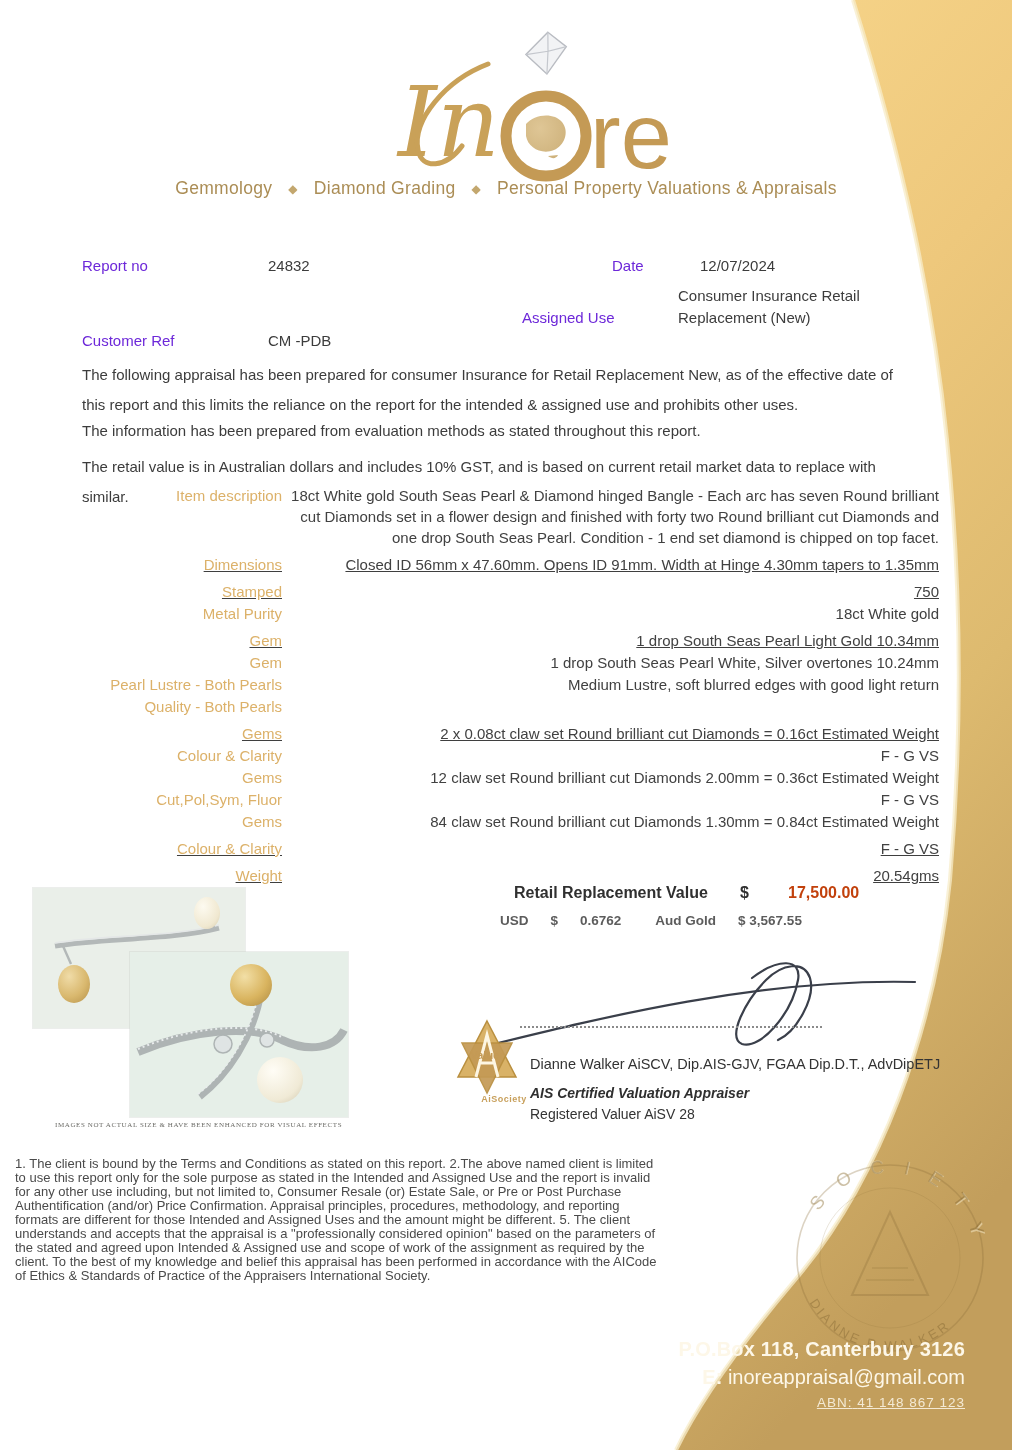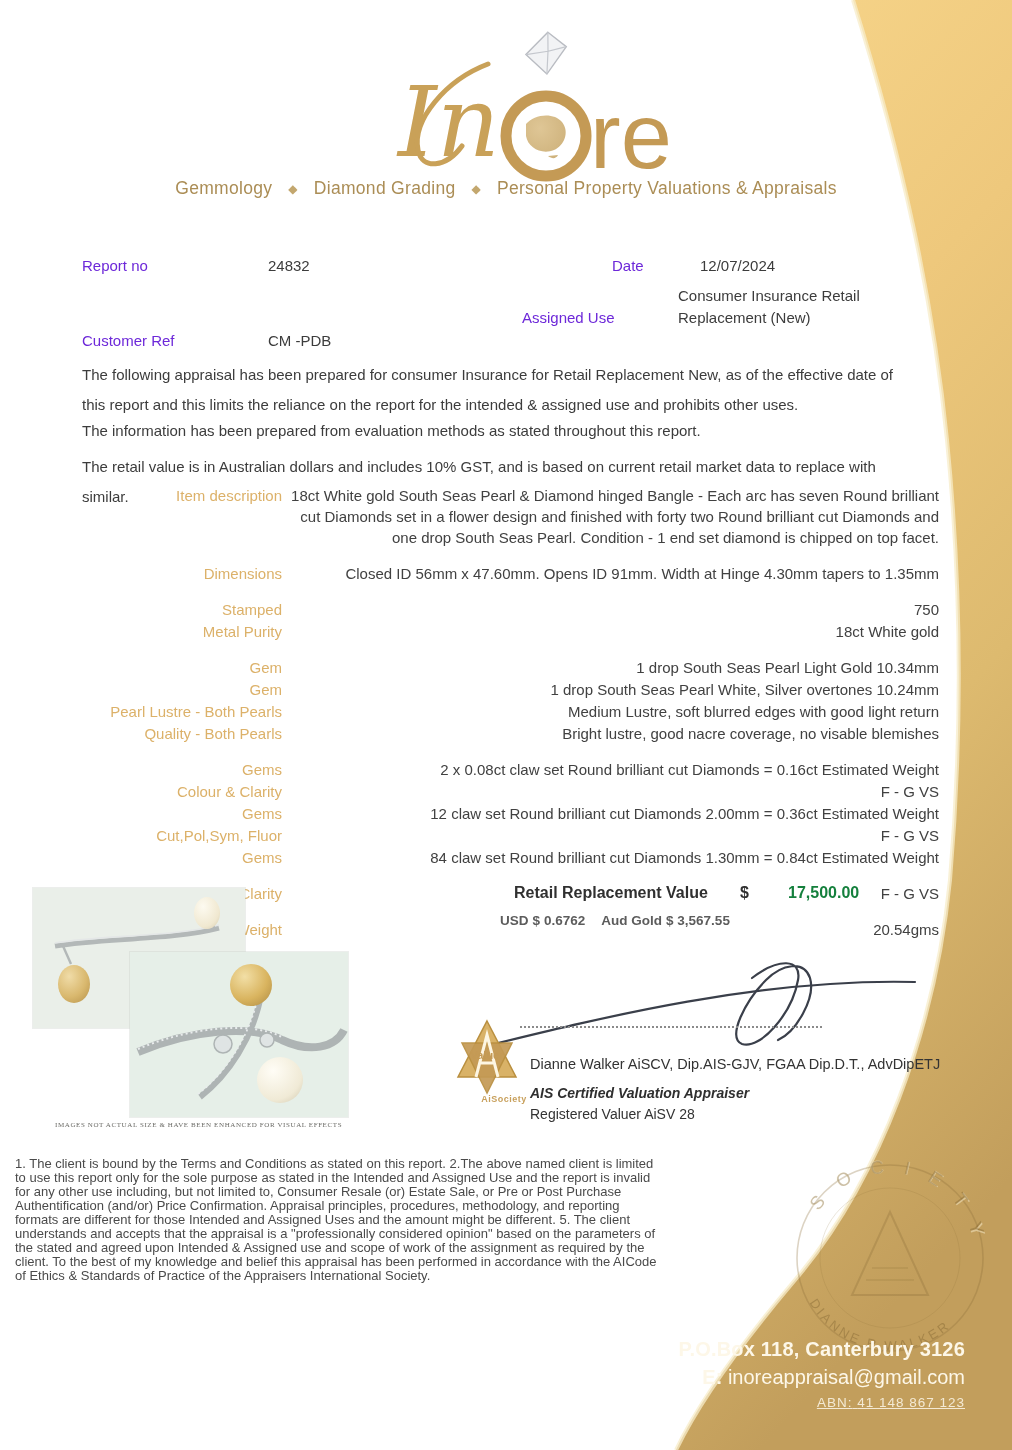--- a/index.html
+++ b/index.html
@@ -19,29 +19,29 @@
     color:#ab8d55;font-size:17.5px;letter-spacing:.3px;}
   .tagline .sep{color:#c3a76e;font-size:12px;padding:0 16px;vertical-align:1px;}
   
   .lab{color:#6d28d9;font-size:15px;}
   .val{color:#3c3c3c;font-size:15px;}
   
   .para{left:82px;width:820px;font-size:15px;line-height:30px;color:#3c3c3c;}
   
   #details{left:94px;top:484px;width:845px;text-align:right;}
   .drow{display:flex;align-items:flex-start;margin-top:1px;}
-  .drow.gap{margin-top:15px;}
+  .drow.gap{margin-top:6px;text-decoration:underline;}
   .dlabel{width:188px;flex:0 0 188px;color:#dcb169;font-size:15px;line-height:21px;}
   .dvalue{width:657px;color:#414141;font-size:15px;line-height:21px;}
   
   .rrv-label{left:514px;top:884px;font-size:16px;font-weight:700;color:#303030;}
   .rrv-cur{left:740px;top:884px;font-size:16px;font-weight:700;color:#303030;}
-  .rrv-amount{left:788px;top:884px;width:92px;font-size:16px;font-weight:700;color:#15803d;}
+  .rrv-amount{left:788px;top:884px;width:92px;font-size:16px;font-weight:700;color:#c2410c;}
   .rrv-sub{left:500px;top:913px;width:360px;font-size:13.5px;font-weight:700;color:#5c5c5c;
-    display:flex;gap:4px;}
+    display:flex;gap:22px;}
   
   .photo{box-shadow:0 0 0 1px rgba(200,205,200,.35);}
   .photo-caption{left:55px;top:1121px;width:300px;
     font-family:"Liberation Serif", serif;font-size:7px;letter-spacing:.6px;color:#6b6b66;}
   
   .dotline{left:520px;top:1026px;width:302px;border-bottom:2px dotted #8a8a8a;height:0;}
   .sig-name{left:530px;top:1056px;font-size:14.5px;color:#333;}
   .sig-cred{left:530px;top:1085px;font-size:14px;font-weight:700;font-style:italic;color:#2f2f2f;}
   .sig-reg{left:530px;top:1106px;font-size:14px;color:#333;}
   
@@ -160,21 +160,20 @@
     <div class="drow">
     <div class="dlabel">Gem</div>
     <div class="dvalue">1 drop South Seas Pearl White, Silver overtones 10.24mm</div>
   </div>
     <div class="drow">
     <div class="dlabel">Pearl Lustre - Both Pearls</div>
     <div class="dvalue">Medium Lustre, soft blurred edges with good light return</div>
   </div>
     <div class="drow">
     <div class="dlabel">Quality - Both Pearls</div>
-    <div class="dvalue">Bright lustre, good nacre coverage, no visable blemishes</div>
   </div>
     <div class="drow gap">
     <div class="dlabel">Gems</div>
     <div class="dvalue">2 x 0.08ct claw set Round brilliant cut Diamonds  = 0.16ct Estimated Weight</div>
   </div>
     <div class="drow">
     <div class="dlabel">Colour &amp; Clarity</div>
     <div class="dvalue">F - G VS</div>
   </div>
     <div class="drow">

